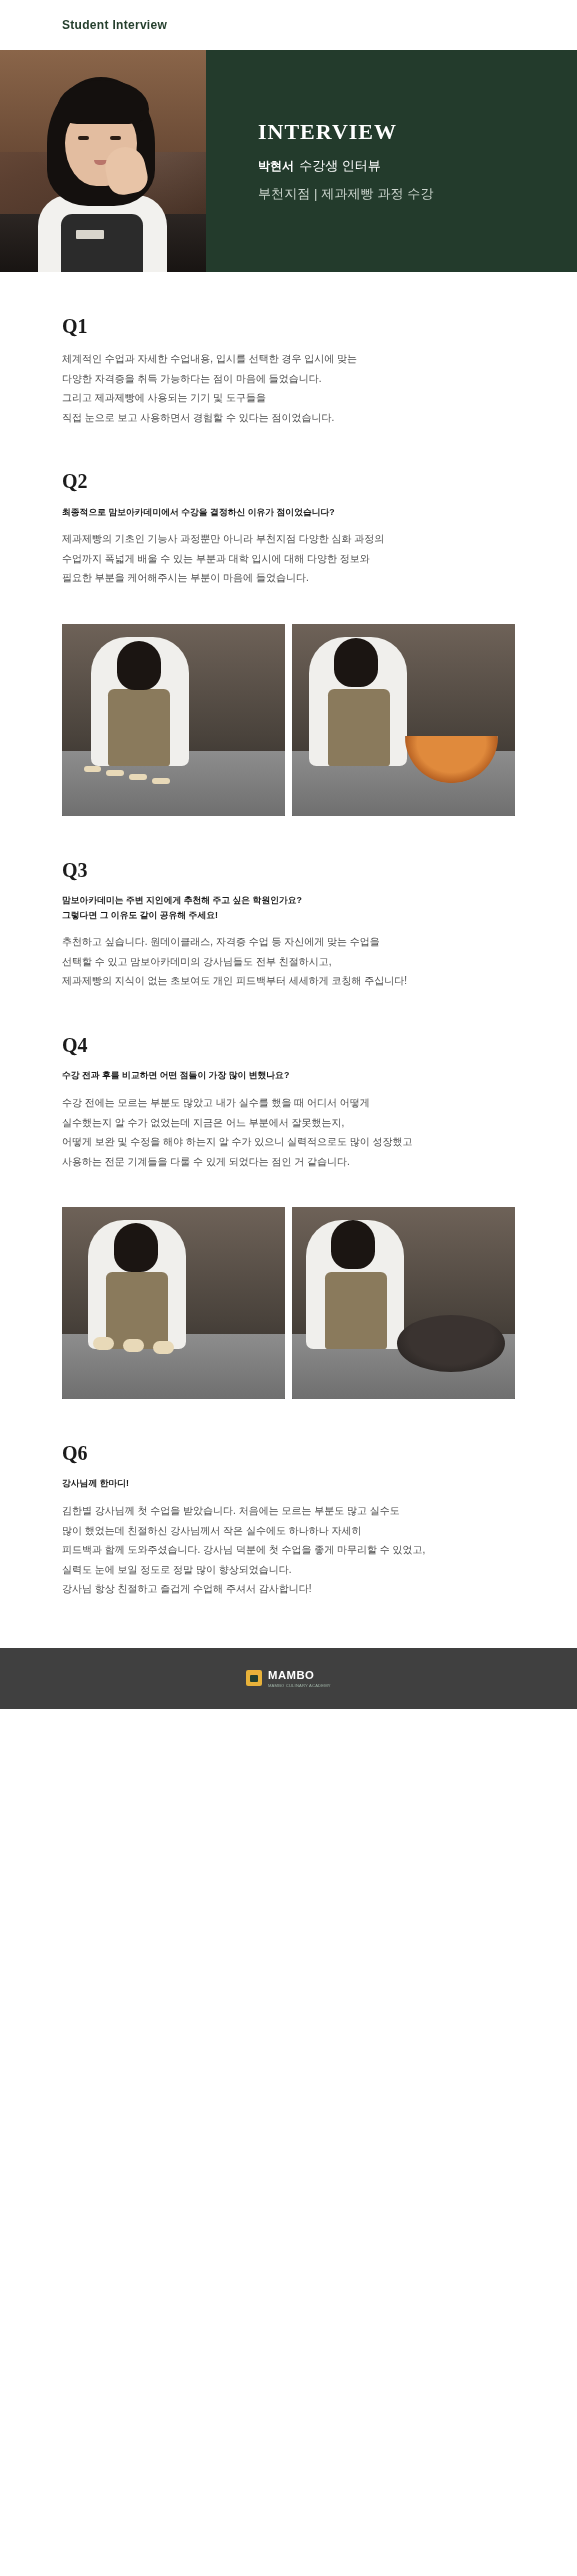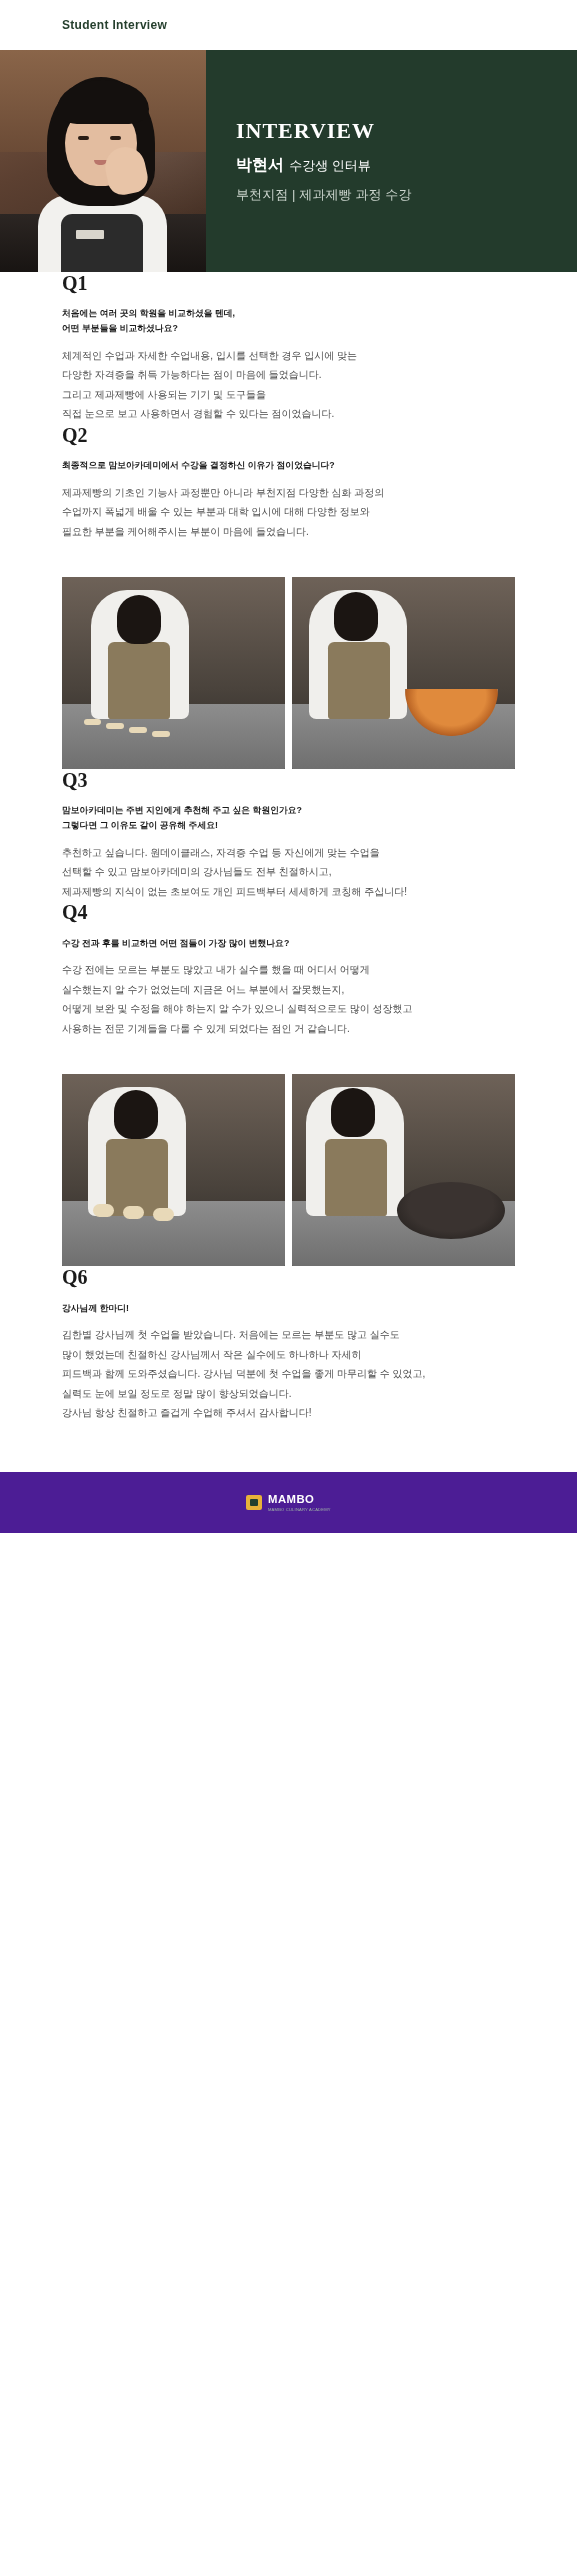--- a/index.html
+++ b/index.html
@@ -31,20 +31,21 @@
     letter-spacing: 0.3px;
   }
 
   
   .hero {
     position: relative;
     height: 222px;
     background: #233b2c;
     display: flex;
     align-items: center;
+    gap: 22px;
   }
   .hero-photo {
     width: 206px;
     height: 222px;
     flex: 0 0 206px;
     position: relative;
     overflow: hidden;
     background: #6a4a39;
   }
   
@@ -118,40 +119,40 @@
     font-family: "Liberation Serif", serif;
     margin-bottom: 11.3px;
   }
   .hero-name-row {
     display: flex;
     align-items: baseline;
     gap: 5.2px;
     margin-bottom: 10.3px;
   }
   .hero-name {
-    font-size: 16px;
+    font-size: 12px;
     font-weight: bold;
     color: #ffffff;
   }
   .hero-name-sub {
     font-size: 13px;
     font-weight: normal;
     color: #ffffff;
   }
   .hero-meta {
     font-size: 13px;
     color: #cdd6cf;
     letter-spacing: 0.1px;
   }
 
   
   .content {
     padding: 0 62px;
   }
-  .qblock { }
+  .qblock { padding-top: 43px; }
   .qnum {
     font-size: 20px;
     font-weight: bold;
     color: #1b1b1b;
     font-family: "Liberation Serif", serif;
     margin-bottom: 11.3px;
   }
   .question {
     font-size: 8.8px;
     font-weight: bold;
@@ -211,21 +212,21 @@
   }
   .ph-pan {
     position: absolute; width: 108px; height: 57px; border-radius: 50%;
     background: radial-gradient(ellipse at 50% 40%, #3a3330 0 55%, #1d1a18 100%);
   }
 
   
   .footer {
     margin-top: 49px;
     height: 61px;
-    background: #4c1d95;
+    background: #404040;
     display: flex;
     align-items: center;
     justify-content: center;
     gap: 6.2px;
   }
   .footer-mark {
     width: 15.5px; height: 15.5px;
     background: #e8b23a;
     border-radius: 2.1px;
     position: relative;
@@ -276,22 +277,20 @@
         <span class="hero-name-sub">수강생 인터뷰</span>
       </div>
       <div class="hero-meta">부천지점 | 제과제빵 과정 수강</div>
     </div>
   </div>
 
   <div class="content">
 
     <div class="qblock">
       <div class="qnum">Q1</div>
-      <div class="question">처음에는 여러 곳의 학원을 비교하셨을 텐데,
-어떤 부분들을 비교하셨나요?</div>
       <div class="answer">체계적인 수업과 자세한 수업내용, 입시를 선택한 경우 입시에 맞는
 다양한 자격증을 취득 가능하다는 점이 마음에 들었습니다.
 그리고 제과제빵에 사용되는 기기 및 도구들을
 직접 눈으로 보고 사용하면서 경험할 수 있다는 점이었습니다.</div>
     </div>
 
     <div class="qblock">
       <div class="qnum">Q2</div>
       <div class="question">최종적으로 맘보아카데미에서 수강을 결정하신 이유가 점이었습니다?</div>
       <div class="answer">제과제빵의 기초인 기능사 과정뿐만 아니라 부천지점 다양한 심화 과정의

